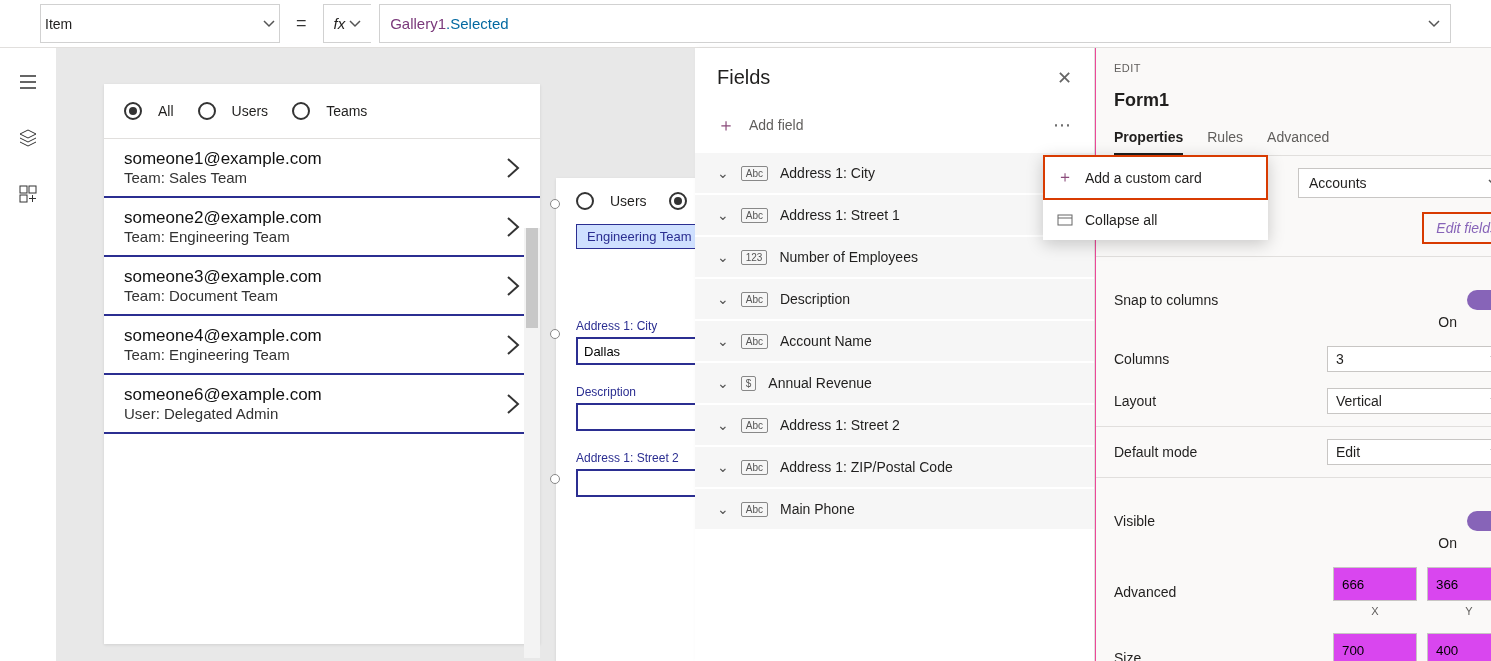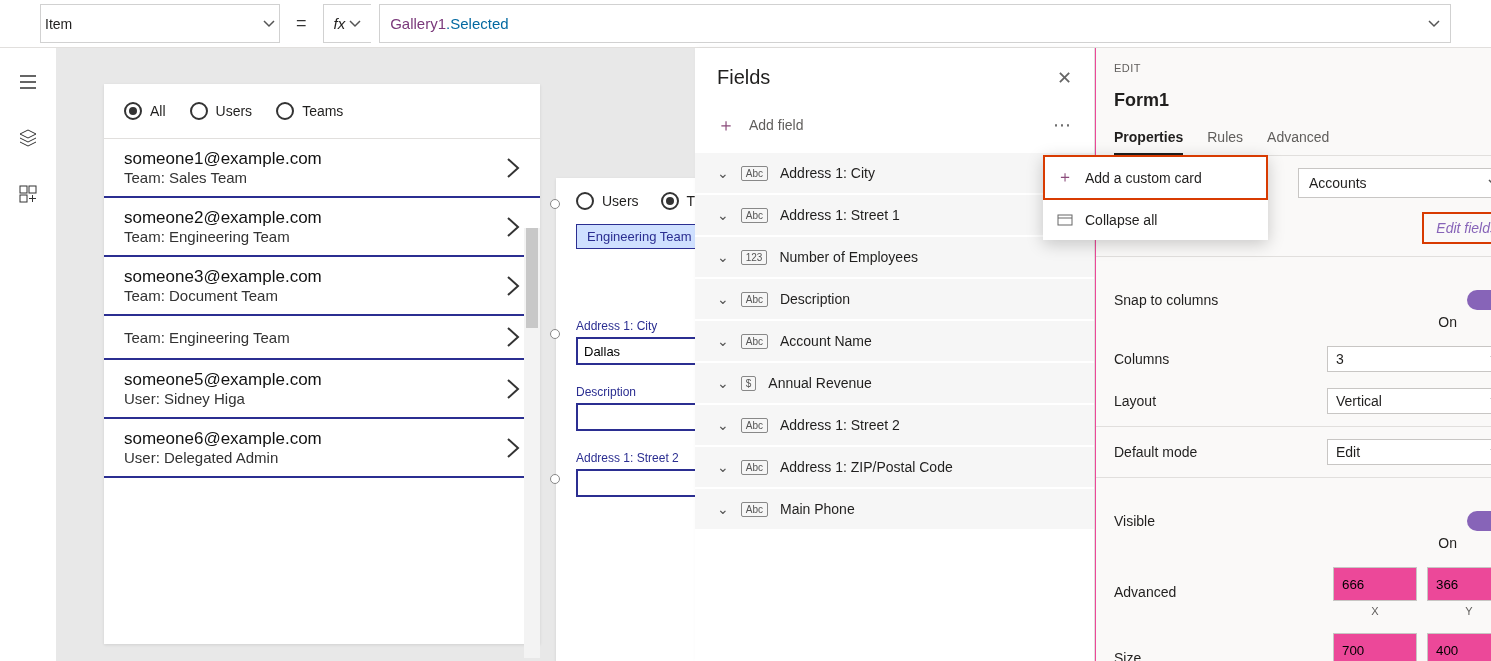--- a/index.html
+++ b/index.html
@@ -18,21 +18,21 @@
 
 .left-rail { position: absolute; left: 0; top: 48px; width: 56px; height: 613px; display: flex; flex-direction: column; align-items: center; padding-top: 24px; gap: 36px; }
 .rail-icon { width: 20px; height: 20px; color: #323130; }
 
 
 .canvas { position: absolute; left: 56px; top: 48px; width: 1039px; height: 613px; background: #e8e8e8; padding: 36px 0 0 48px; }
 
 
 .gallery1 { position: absolute; left: 48px; top: 36px; width: 436px; height: 560px; background: #fff; box-shadow: 0 1px 3px rgba(0,0,0,0.1); }
 .gallery1 .filters { display: flex; gap: 24px; padding: 18px 20px; align-items: center; }
-.radio { display: flex; align-items: center; gap: 8px; }
+.radio { display: flex; align-items: center; gap: 16px; }
 .radio-circle { width: 18px; height: 18px; border: 2px solid #333; border-radius: 50%; position: relative; }
 .radio-circle.sel::after { content:""; position:absolute; width:8px; height:8px; background:#333; border-radius:50%; top:3px; left:3px; }
 .gallery-list { border-top: 1px solid #e1dfdd; }
 .list-item { display:flex; justify-content:space-between; align-items:center; padding: 10px 20px; border-bottom: 2px solid #2b2e91; }
 .list-item .txt1 { font-size: 17px; color:#111; }
 .list-item .txt2 { font-size: 15px; color:#333; }
 .list-scrollbar-track { position:absolute; right:0; top:144px; width:16px; height:430px; background:#f3f3f3; }
 .list-scrollbar-thumb { position:absolute; top:0; left:2px; width:12px; height:100px; background:#c8c8c8; }
 
 
@@ -73,21 +73,21 @@
 .tab { padding-bottom:8px; color:#605e5c; }
 .tab.active { color:#201f1e; font-weight:600; border-bottom:2px solid #201f1e; }
 .prop-section { border-bottom:1px solid #e1dfdd; padding:12px 18px; }
 .ds-sel { border:1px solid #c8c6c4; background:#fff; padding:6px 10px; display:flex; justify-content:space-between; align-items:center; }
 .row { display:flex; justify-content:space-between; align-items:center; }
 .row + .row { margin-top:16px; }
 .edit-fields-link { color:#8764b8; border:2px solid #d83b01; padding:6px 12px; }
 .toggle { width:44px; height:20px; background:#8764b8; border-radius:10px; position:relative; }
 .toggle::after { content:""; position:absolute; right:2px; top:2px; width:16px; height:16px; background:#fff; border-radius:50%; }
 .onlabel { margin-right:10px;margin-top:45px; }
-.input-sm { width:84px; height:32px; border:1px solid #c8c6c4; padding:16px 8px; background:#ec4899; }
+.input-sm { width:84px; height:32px; border:1px solid #c8c6c4; padding:16px 8px; background:#d946ef; }
 .sub-lbl { text-align:center; font-size:11px; color:#605e5c; margin-top:4px; }
 .pair { display:flex; gap:10px; }
 .pair > div { flex:1; }
 .sel-box { border:1px solid #c8c6c4; background:#fff; padding:4px 8px; display:flex; justify-content:space-between; align-items:center; width:184px; }
 
 .chevron-down { width:12px; height:12px; }
 svg { display:block; }
 </style>
 </head>
 <body>
@@ -171,30 +171,22 @@
         <div>
             <div class="txt1">someone3@example.com</div>
             <div class="txt2">Team: Document Team</div>
           </div>
         <svg width="14" height="22">
             <path d="M2 2l10 9-10 9" stroke="#333" fill="none" stroke-width="2"></path>
           </svg>
       </div>
       <div class="list-item">
         <div>
+            <div class="txt1">someone4@example.com</div>
             <div class="txt2">Team: Engineering Team</div>
-          </div>
-        <svg width="14" height="22">
-            <path d="M2 2l10 9-10 9" stroke="#333" fill="none" stroke-width="2"></path>
-          </svg>
-      </div>
-      <div class="list-item">
-        <div>
-            <div class="txt1">someone5@example.com</div>
-            <div class="txt2">User: Sidney Higa</div>
           </div>
         <svg width="14" height="22">
             <path d="M2 2l10 9-10 9" stroke="#333" fill="none" stroke-width="2"></path>
           </svg>
       </div>
       <div class="list-item">
         <div>
             <div class="txt1">someone6@example.com</div>
             <div class="txt2">User: Delegated Admin</div>
           </div>

